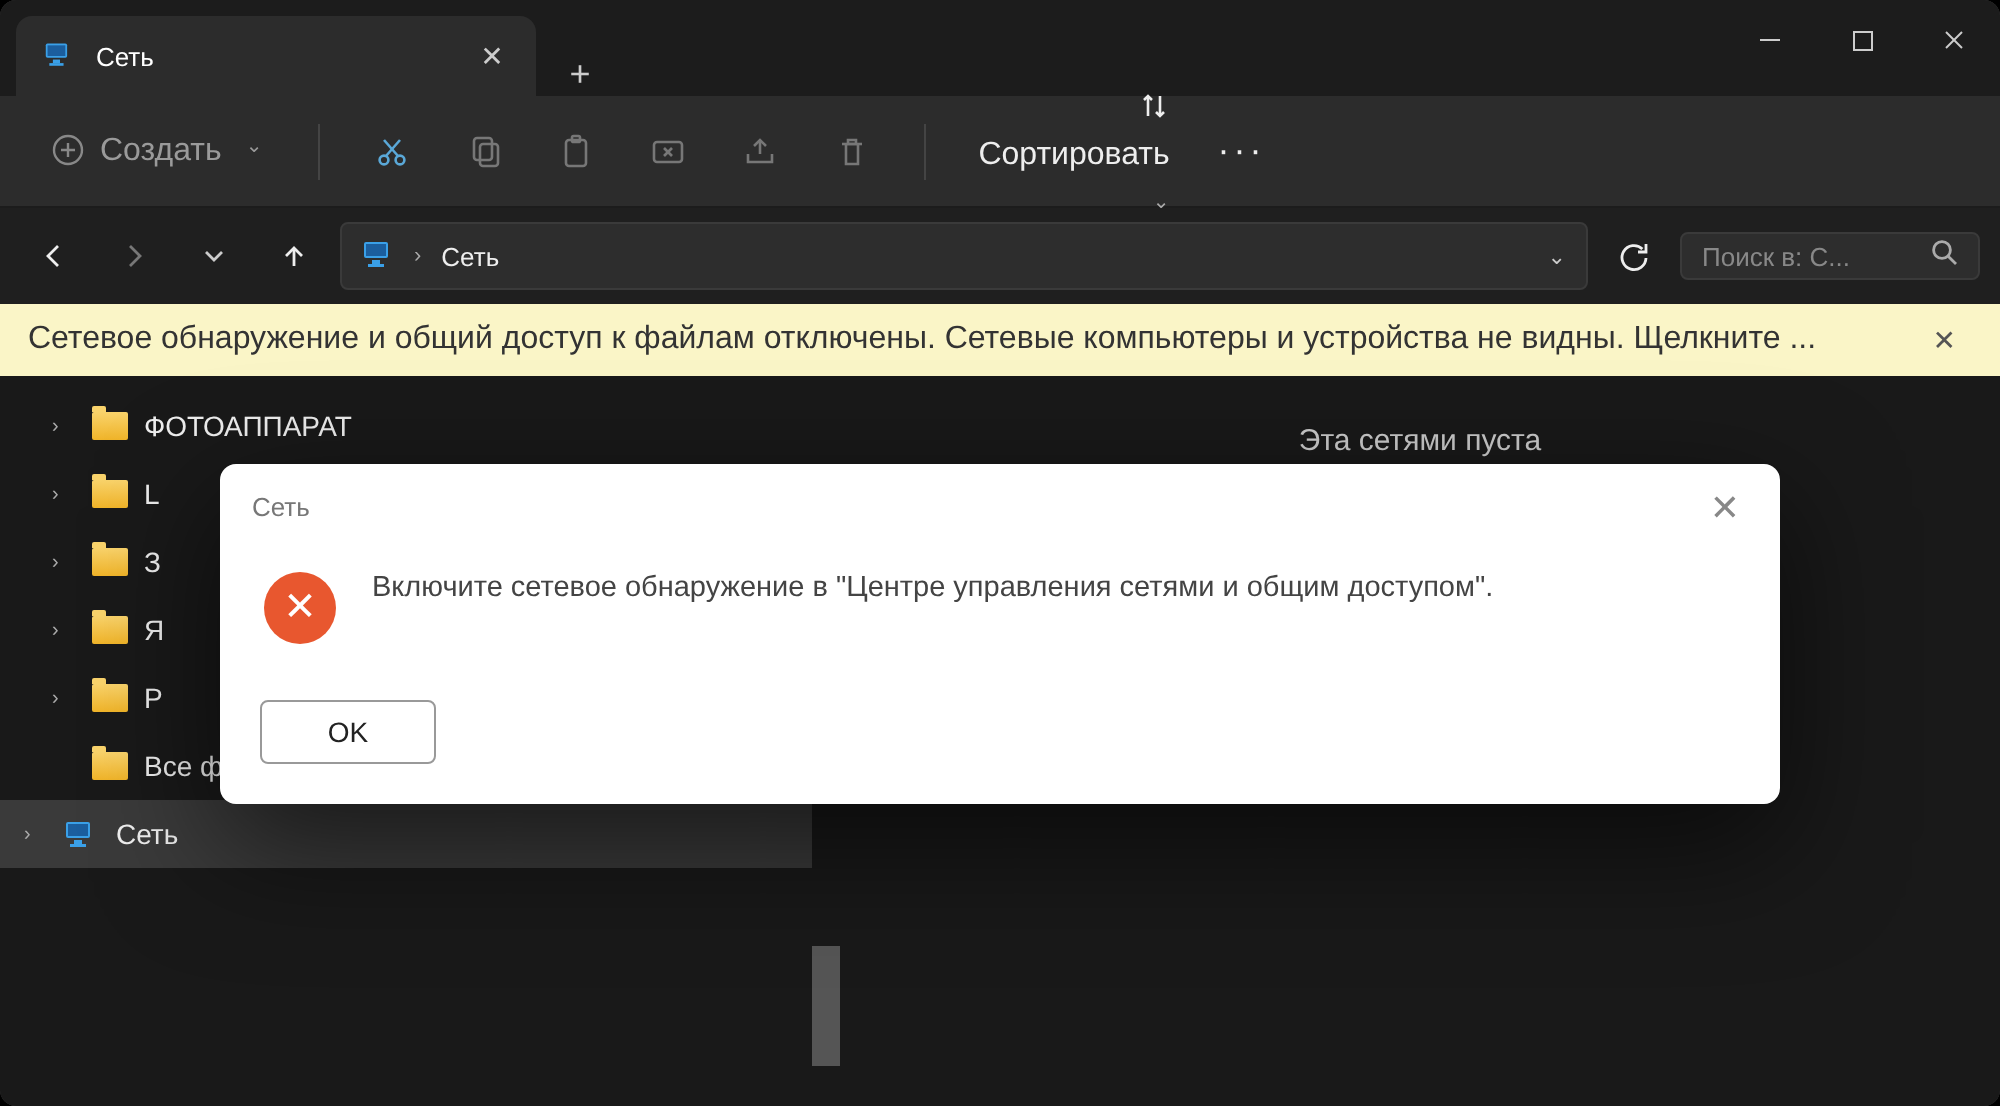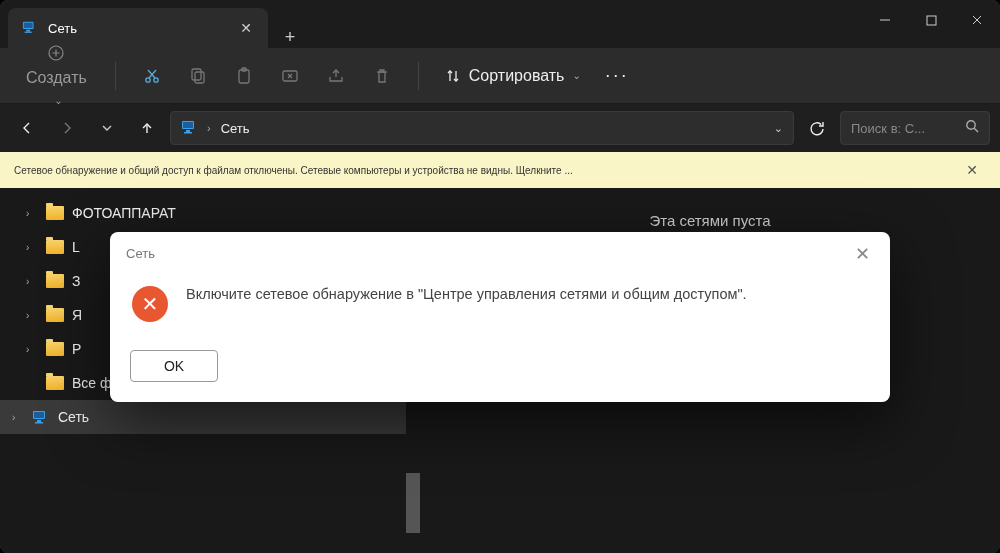--- a/index.html
+++ b/index.html
@@ -12,46 +12,46 @@
 .tab { height:40px; background:#2c2c2c; border-radius:8px 8px 0 0; display:flex; align-items:center; padding:0 14px; gap:10px; min-width:260px; }
 .tab .icon { width:16px; height:16px; display:flex; align-items:center; justify-content:center; }
 .tab-title { color:#fff; font-size:13px; flex:1; }
 .tab-close { width:16px; height:16px; color:#ccc; display:flex; align-items:center; justify-content:center; cursor:pointer; font-size:14px; }
 .new-tab { width:36px; display:flex; align-items:center; justify-content:center; color:#ccc; font-size:18px; cursor:pointer; margin-left:4px; margin-top:4px; }
 .caption-btns { margin-left:auto; display:flex; }
 .cap-btn { width:46px; height:40px; display:flex; align-items:center; justify-content:center; color:#ccc; cursor:pointer; }
 
 
 .toolbar { height:56px; background:#2c2c2c; display:flex; align-items:center; padding:0 14px; gap:6px; border-bottom:1px solid #1c1c1c; }
-.btn-create { display:flex; align-items:center; gap:8px; padding:6px 12px; border-radius:4px; color:#9a9a9a; cursor:pointer;flex-direction:column; }
+.btn-create { display:flex; align-items:flex-start; gap:8px; padding:6px 12px; border-radius:4px; color:#9a9a9a; cursor:pointer; }
 .btn-create svg { width:16px; height:16px; }
 .btn-create .chev { font-size:10px; margin-left:4px; }
 .tb-sep { width:1px; height:28px; background:#444; margin:0 10px; }
 .tb-icon { width:40px; height:36px; display:flex; align-items:center; justify-content:center; color:#777; border-radius:4px; cursor:pointer; }
-.btn-sort { display:flex; align-items:center; gap:8px; padding:6px 10px; color:#eee; cursor:pointer; border-radius:4px; }
+.btn-sort { display:flex; align-items:flex-end; gap:8px; padding:6px 10px; color:#eee; cursor:pointer; border-radius:4px;flex-direction:column; }
 .btn-sort .chev { font-size:10px; color:#aaa; }
 .tb-more { width:40px; height:36px; display:flex; align-items:center; justify-content:center; color:#eee; font-size:18px; letter-spacing:2px; cursor:pointer; }
 
 
 .navrow { height:48px; background:#1f1f1f; display:flex; align-items:center; padding:0 10px; gap:6px; }
 .nav-btn { width:34px; height:34px; display:flex; align-items:center; justify-content:center; color:#ddd; cursor:pointer; border-radius:4px; }
 .nav-btn.dim { color:#777; }
 .addr { flex:1; height:34px; background:#2d2d2d; border:1px solid #3a3a3a; border-radius:4px; display:flex; align-items:center; padding:0 10px; gap:10px; }
 .addr .icon { width:16px; height:16px; }
 .addr-sep { color:#aaa; font-size:11px; }
 .addr-text { color:#eee; font-size:13px; }
 .addr-chev { margin-left:auto; color:#ccc; font-size:11px; }
 .refresh { width:34px; height:34px; display:flex; align-items:center; justify-content:center; color:#ddd; cursor:pointer; }
-.search { width:150px; height:34px; background:#2d2d2d; border:1px solid #3a3a3a; border-radius:4px; display:flex; align-items:center; padding:0 10px; gap:8px; }
+.search { width:150px; height:24px; background:#2d2d2d; border:1px solid #3a3a3a; border-radius:4px; display:flex; align-items:center; padding:0 10px; gap:8px; }
 .search-text { color:#888; font-size:13px; flex:1; white-space:nowrap; overflow:hidden; text-overflow:ellipsis; }
 .search-icon { color:#aaa; }
 
 
 .infobar { height:36px; background:#faf5c7; display:flex; align-items:center; padding:0 14px; }
-.info-text { color:#333; font-size:10px; flex:1; overflow:hidden; white-space:nowrap; text-overflow:ellipsis; }
+.info-text { color:#333; font-size:16px; flex:1; overflow:hidden; white-space:nowrap; text-overflow:ellipsis; }
 .info-close { color:#555; font-size:14px; cursor:pointer; padding:4px 8px; }
 
 
 .content { flex:1; display:flex; background:#191919; overflow:hidden; position:relative; }
 .tree { width:420px; overflow-y:auto; padding:8px 0; position:relative; }
 .tree-item { display:flex; align-items:center; height:34px; padding-left:26px; gap:8px; color:#eee; font-size:14px; cursor:pointer; }
 .tree-item.selected { background:#3a3a3a; }
 .chevr { width:12px; color:#aaa; font-size:10px; }
 .folder-ico { width:18px; height:14px; background:linear-gradient(#f9d36b,#f0b429); border-radius:1px; position:relative; }
 .folder-ico:before { content:""; position:absolute; top:-3px; left:0; width:7px; height:3px; background:#f9d36b; border-radius:1px 1px 0 0; }

